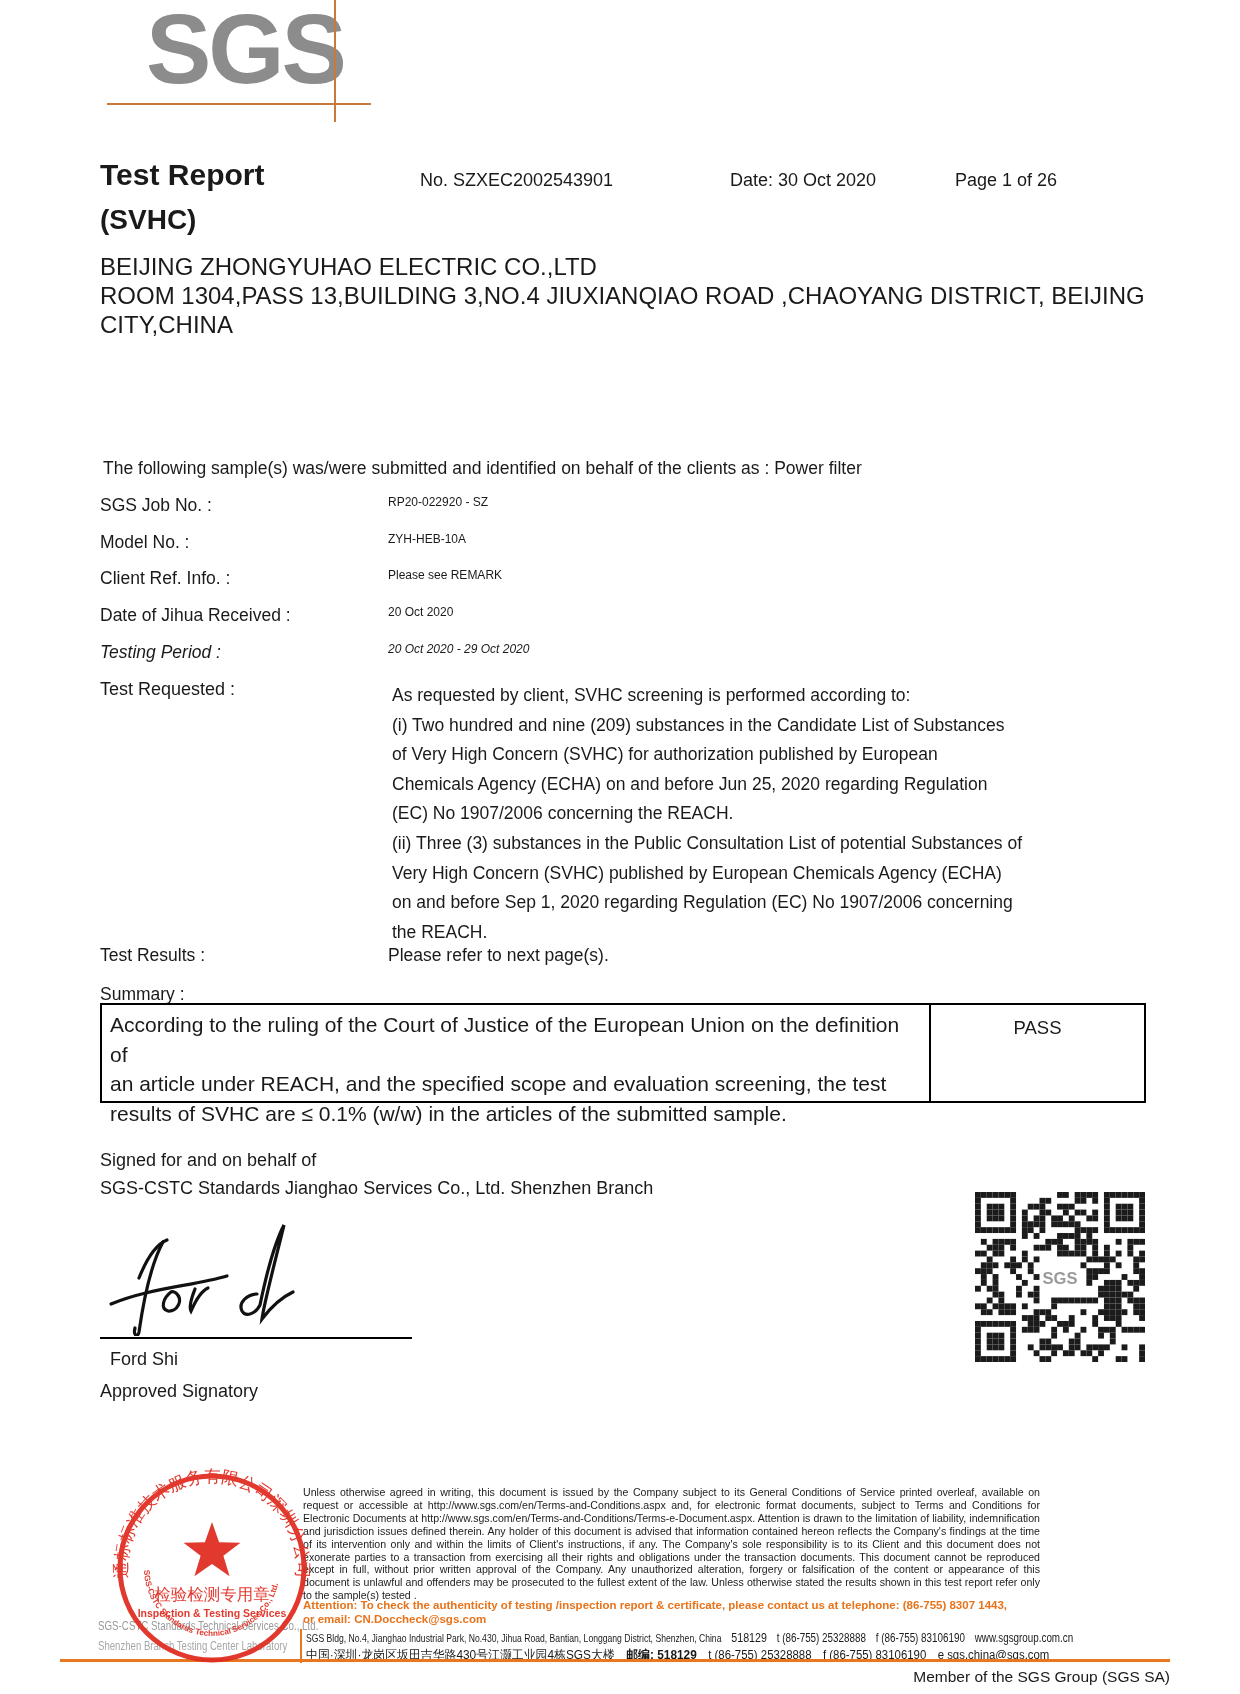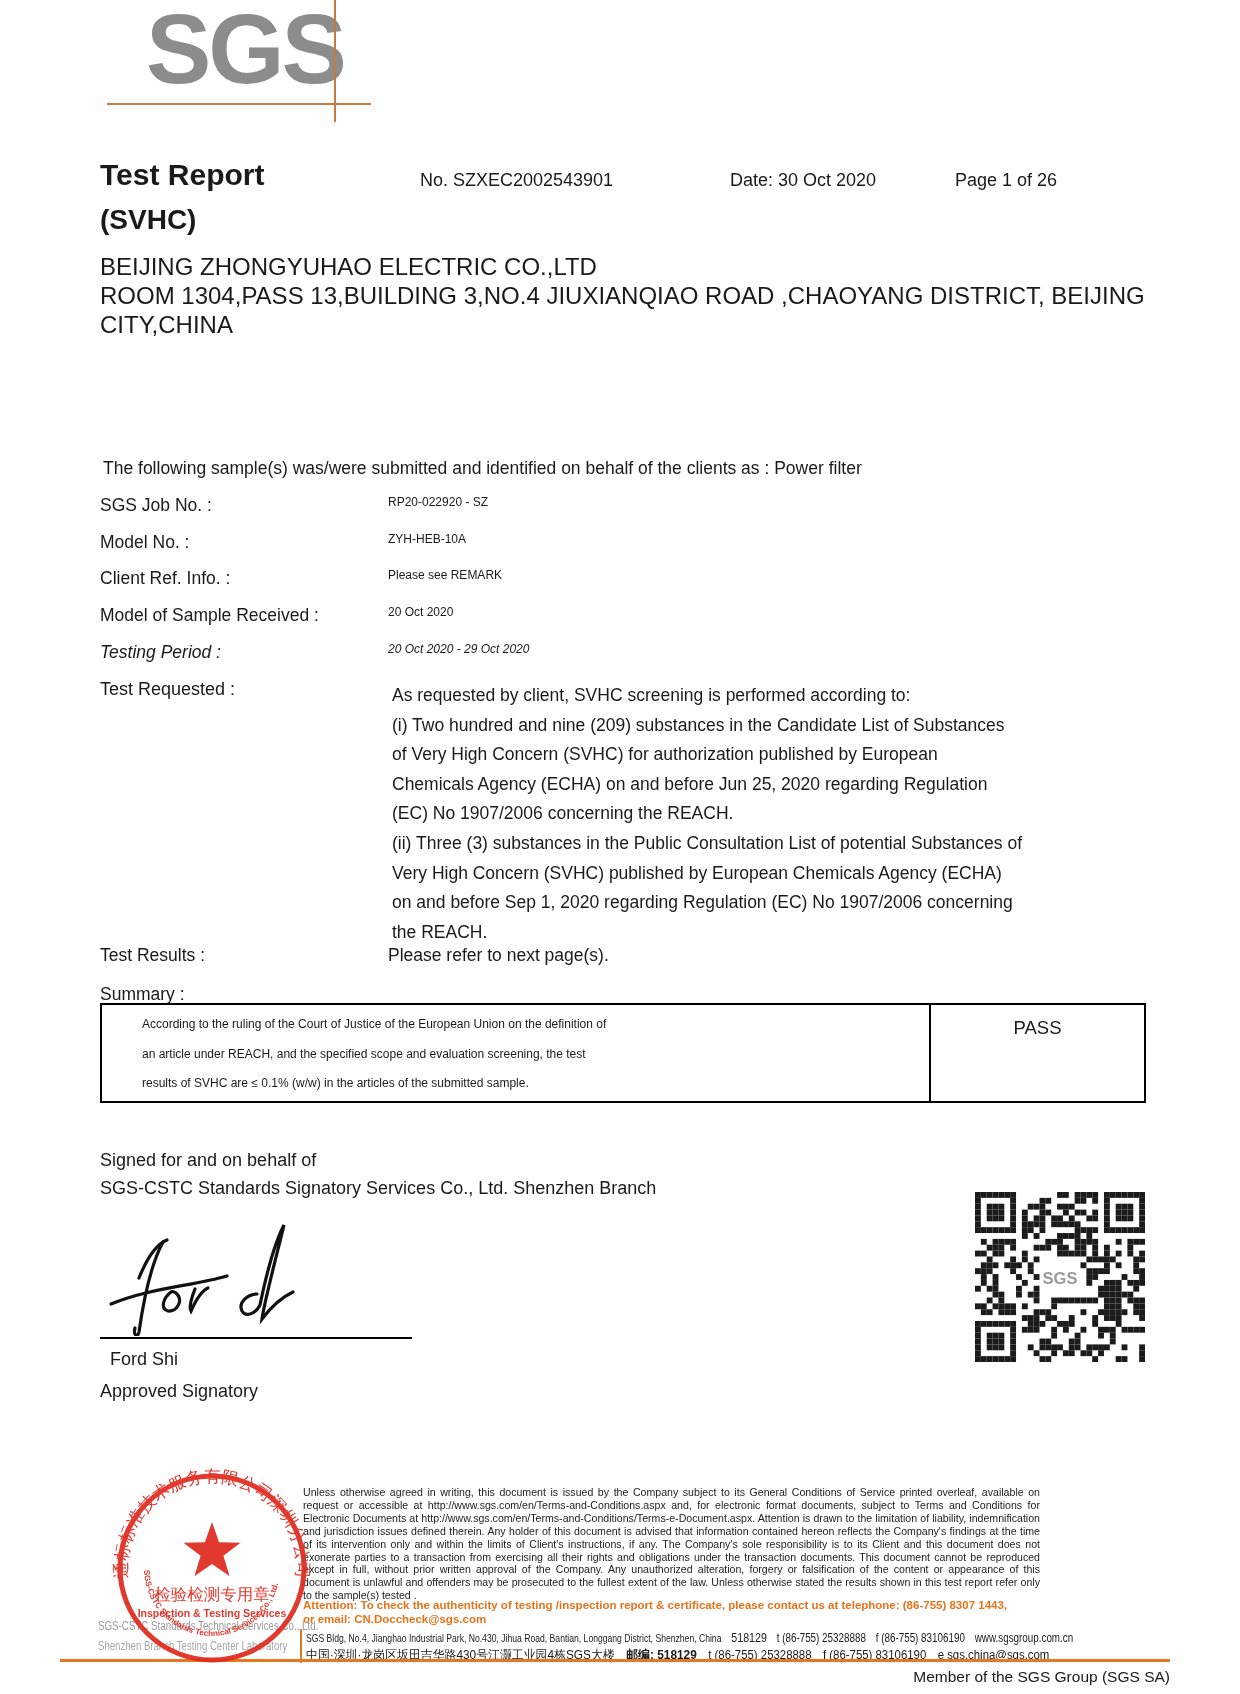--- a/index.html
+++ b/index.html
@@ -27,21 +27,21 @@
   .r0{top:495px;} .r1{top:532px;} .r2{top:568px;} .r3{top:605px;} .r4{top:642px;font-style:italic;}
 
   .req-lbl{left:100px;top:679px;font-size:18px;}
   .req-txt{left:392px;top:681px;width:720px;font-size:17.5px;line-height:29.6px;}
 
   .res-lbl{left:100px;top:945px;font-size:17.5px;}
   .res-val{left:388px;top:945px;font-size:17.5px;}
 
   .sum-lbl{left:100px;top:984px;font-size:17.5px;}
   .sum-box{left:100px;top:1003px;width:1042px;height:96px;border:2px solid #000;display:flex;}
-  .sum-text{flex:1;padding:5px 10px 0 8px;font-size:12px;line-height:29.5px;margin-left:32px;}
+  .sum-text{flex:1;padding:5px 10px 0 8px;font-size:21px;line-height:29.5px;}
   .sum-pass{width:213px;border-left:2px solid #000000;display:flex;justify-content:center;
             align-items:flex-start;padding-top:12px;font-size:18.5px;}
 
   .signedfor{left:100px;top:1150px;font-size:18px;}
   .signedco{left:100px;top:1178px;font-size:18px;}
   .sig-svg{left:105px;top:1212px;}
   .sig-line{left:100px;top:1337px;width:312px;height:2px;background:#000;}
   .sig-name{left:100px;top:1349px;font-size:18px;margin-left:10px;}
   .sig-title{left:100px;top:1381px;font-size:18px;}
 
@@ -89,21 +89,21 @@
   </div>
 
   <div class="abs intro">The following sample(s) was/were submitted and identified on behalf of the clients as : Power filter</div>
 
   <div class="abs lbl r0">SGS Job No. :</div>
   <div class="abs val r0">RP20-022920 - SZ</div>
   <div class="abs lbl r1">Model No. :</div>
   <div class="abs val r1">ZYH-HEB-10A</div>
   <div class="abs lbl r2">Client Ref. Info. :</div>
   <div class="abs val r2">Please see REMARK</div>
-  <div class="abs lbl r3">Model of Sample Received :</div>
+  <div class="abs lbl r3">Date of Jihua Received :</div>
   <div class="abs val r3">20 Oct 2020</div>
   <div class="abs lbl r4">Testing Period :</div>
   <div class="abs val r4">20 Oct 2020 - 29 Oct 2020</div>
 
   <div class="abs req-lbl">Test Requested :</div>
   <div class="abs req-txt prelines">As requested by client, SVHC screening is performed according to:
 (i) Two hundred and nine (209) substances in the Candidate List of Substances
 of Very High Concern (SVHC) for authorization published by European
 Chemicals Agency (ECHA) on and before Jun 25, 2020 regarding Regulation
 (EC) No 1907/2006 concerning the REACH.
@@ -117,21 +117,21 @@
 
   <div class="abs sum-lbl">Summary :</div>
   <div class="abs sum-box">
     <div class="sum-text prelines">According to the ruling of the Court of Justice of the European Union on the definition of
 an article under REACH, and the specified scope and evaluation screening, the test
 results of SVHC are ≤ 0.1% (w/w) in the articles of the submitted sample.</div>
     <div class="sum-pass">PASS</div>
   </div>
 
   <div class="abs signedfor">Signed for and on behalf of</div>
-  <div class="abs signedco">SGS-CSTC Standards Signatory Services Co., Ltd. Shenzhen Branch</div>
+  <div class="abs signedco">SGS-CSTC Standards Jianghao Services Co., Ltd. Shenzhen Branch</div>
 
   <svg class="abs sig-svg" width="240" height="124" viewBox="0 0 240 124">
     <g fill="none" stroke="#111" stroke-width="3.2" stroke-linecap="round">
       <path d="M58,30 C46,52 38,92 34,120 C33,126 28,124 30,116"></path>
       <path d="M34,66 C42,46 52,32 62,28"></path>
       <path d="M6,92 C44,76 88,74 122,64"></path>
       <path d="M66,80 C58,86 55,97 63,99 C72,100 79,88 71,81 C68,79 66,80 66,80"></path>
       <path d="M90,77 C86,87 84,95 86,99 C90,90 96,79 103,76"></path>
       <path d="M152,82 C142,82 133,91 137,99 C141,106 151,101 155,93 C161,64 169,32 179,13 C171,46 159,91 157,107 C163,99 173,87 188,80"></path>
     </g>

